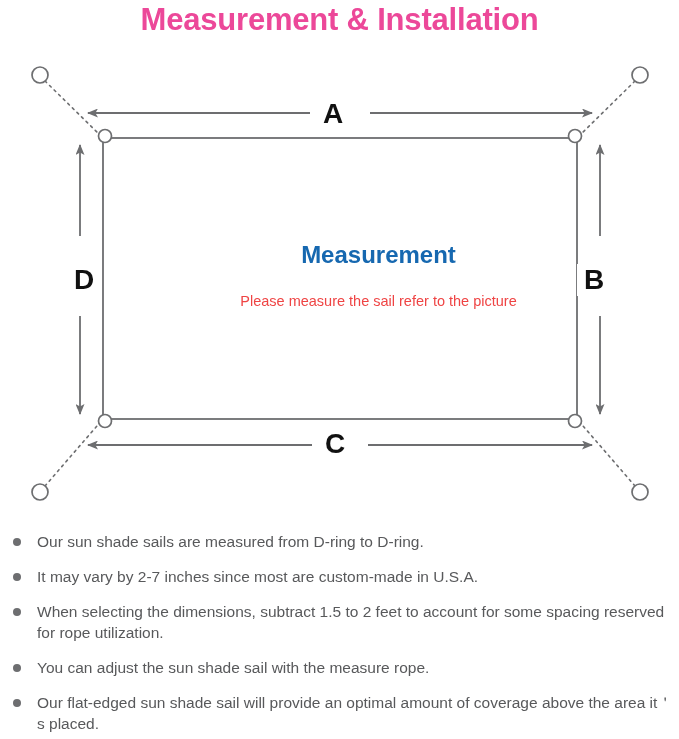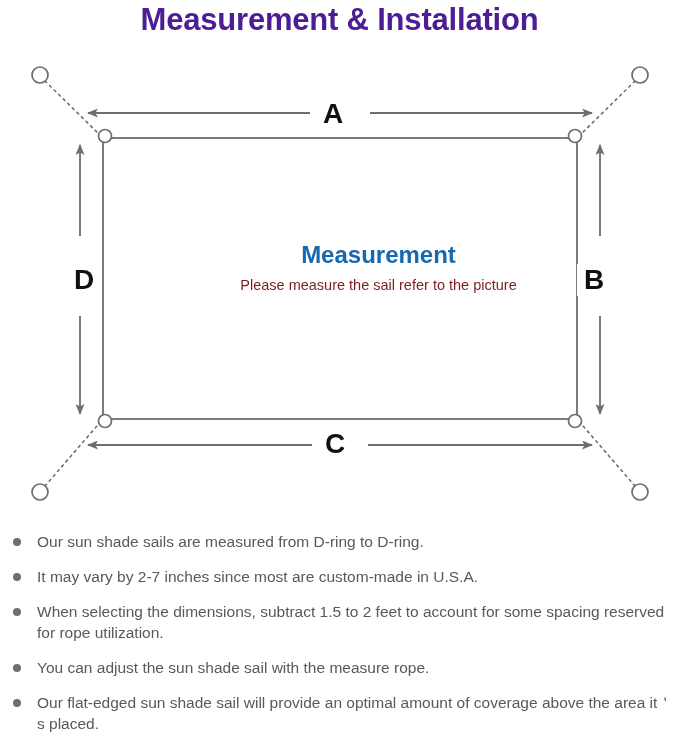--- a/index.html
+++ b/index.html
@@ -17,21 +17,21 @@
 
   
   #page-title {
     position: absolute;
     top: 0px;
     left: 0;
     width: 679px;
     text-align: center;
     font-size: 31px;
     font-weight: bold;
-    color: #4c1d95;
+    color: #ec4899;
     letter-spacing: -0.2px;
     line-height: 40px;
   }
 
   
   #diagram {
     position: absolute;
     top: 46px;
     left: 0;
     width: 679px;
@@ -52,24 +52,24 @@
   }
   #sail-caption .caption-main {
     font-size: 24px;
     font-weight: bold;
     color: #1668b0;
     line-height: 30px;
     display: block;
   }
   #sail-caption .caption-sub {
     font-size: 14.5px;
-    color: #7f1d1d;
+    color: #ef4444;
     line-height: 22px;
     display: block;
-    margin-top: 4px;
+    margin-top: 20px;
   }
 
   
   .dim-letter {
     position: absolute;
     font-size: 28px;
     font-weight: bold;
     color: #111111;
     background: #ffffff;
     line-height: 28px;

